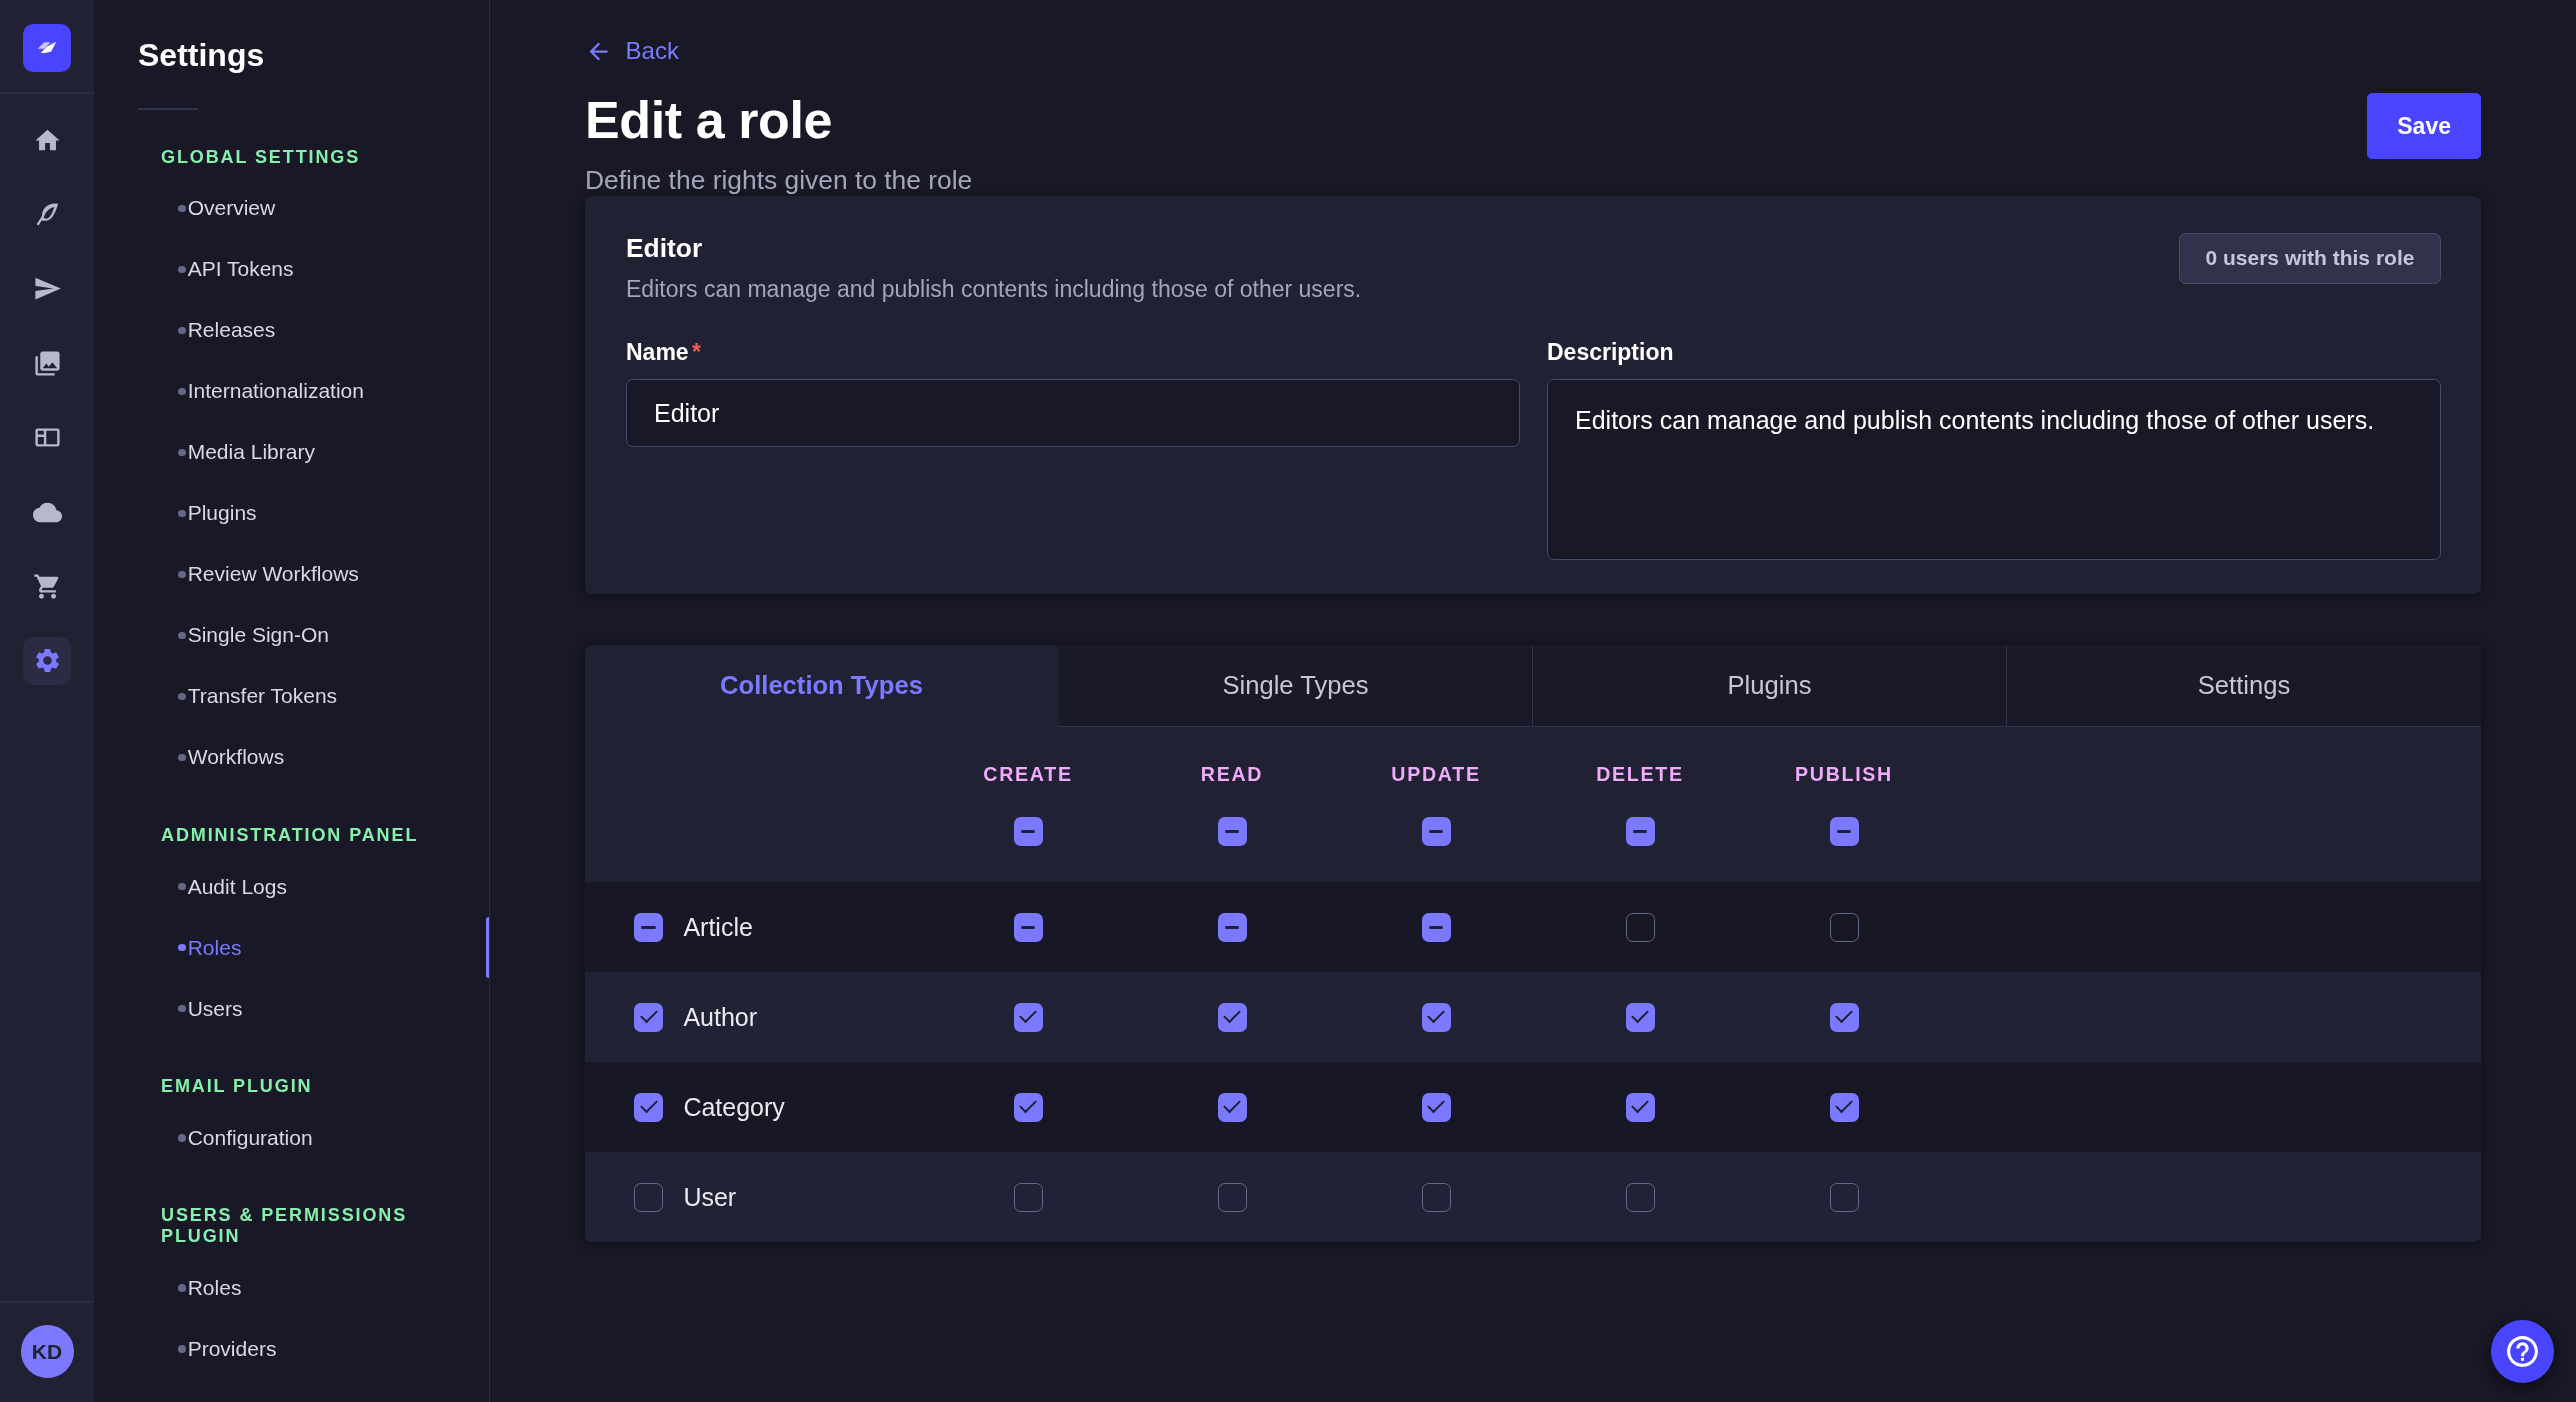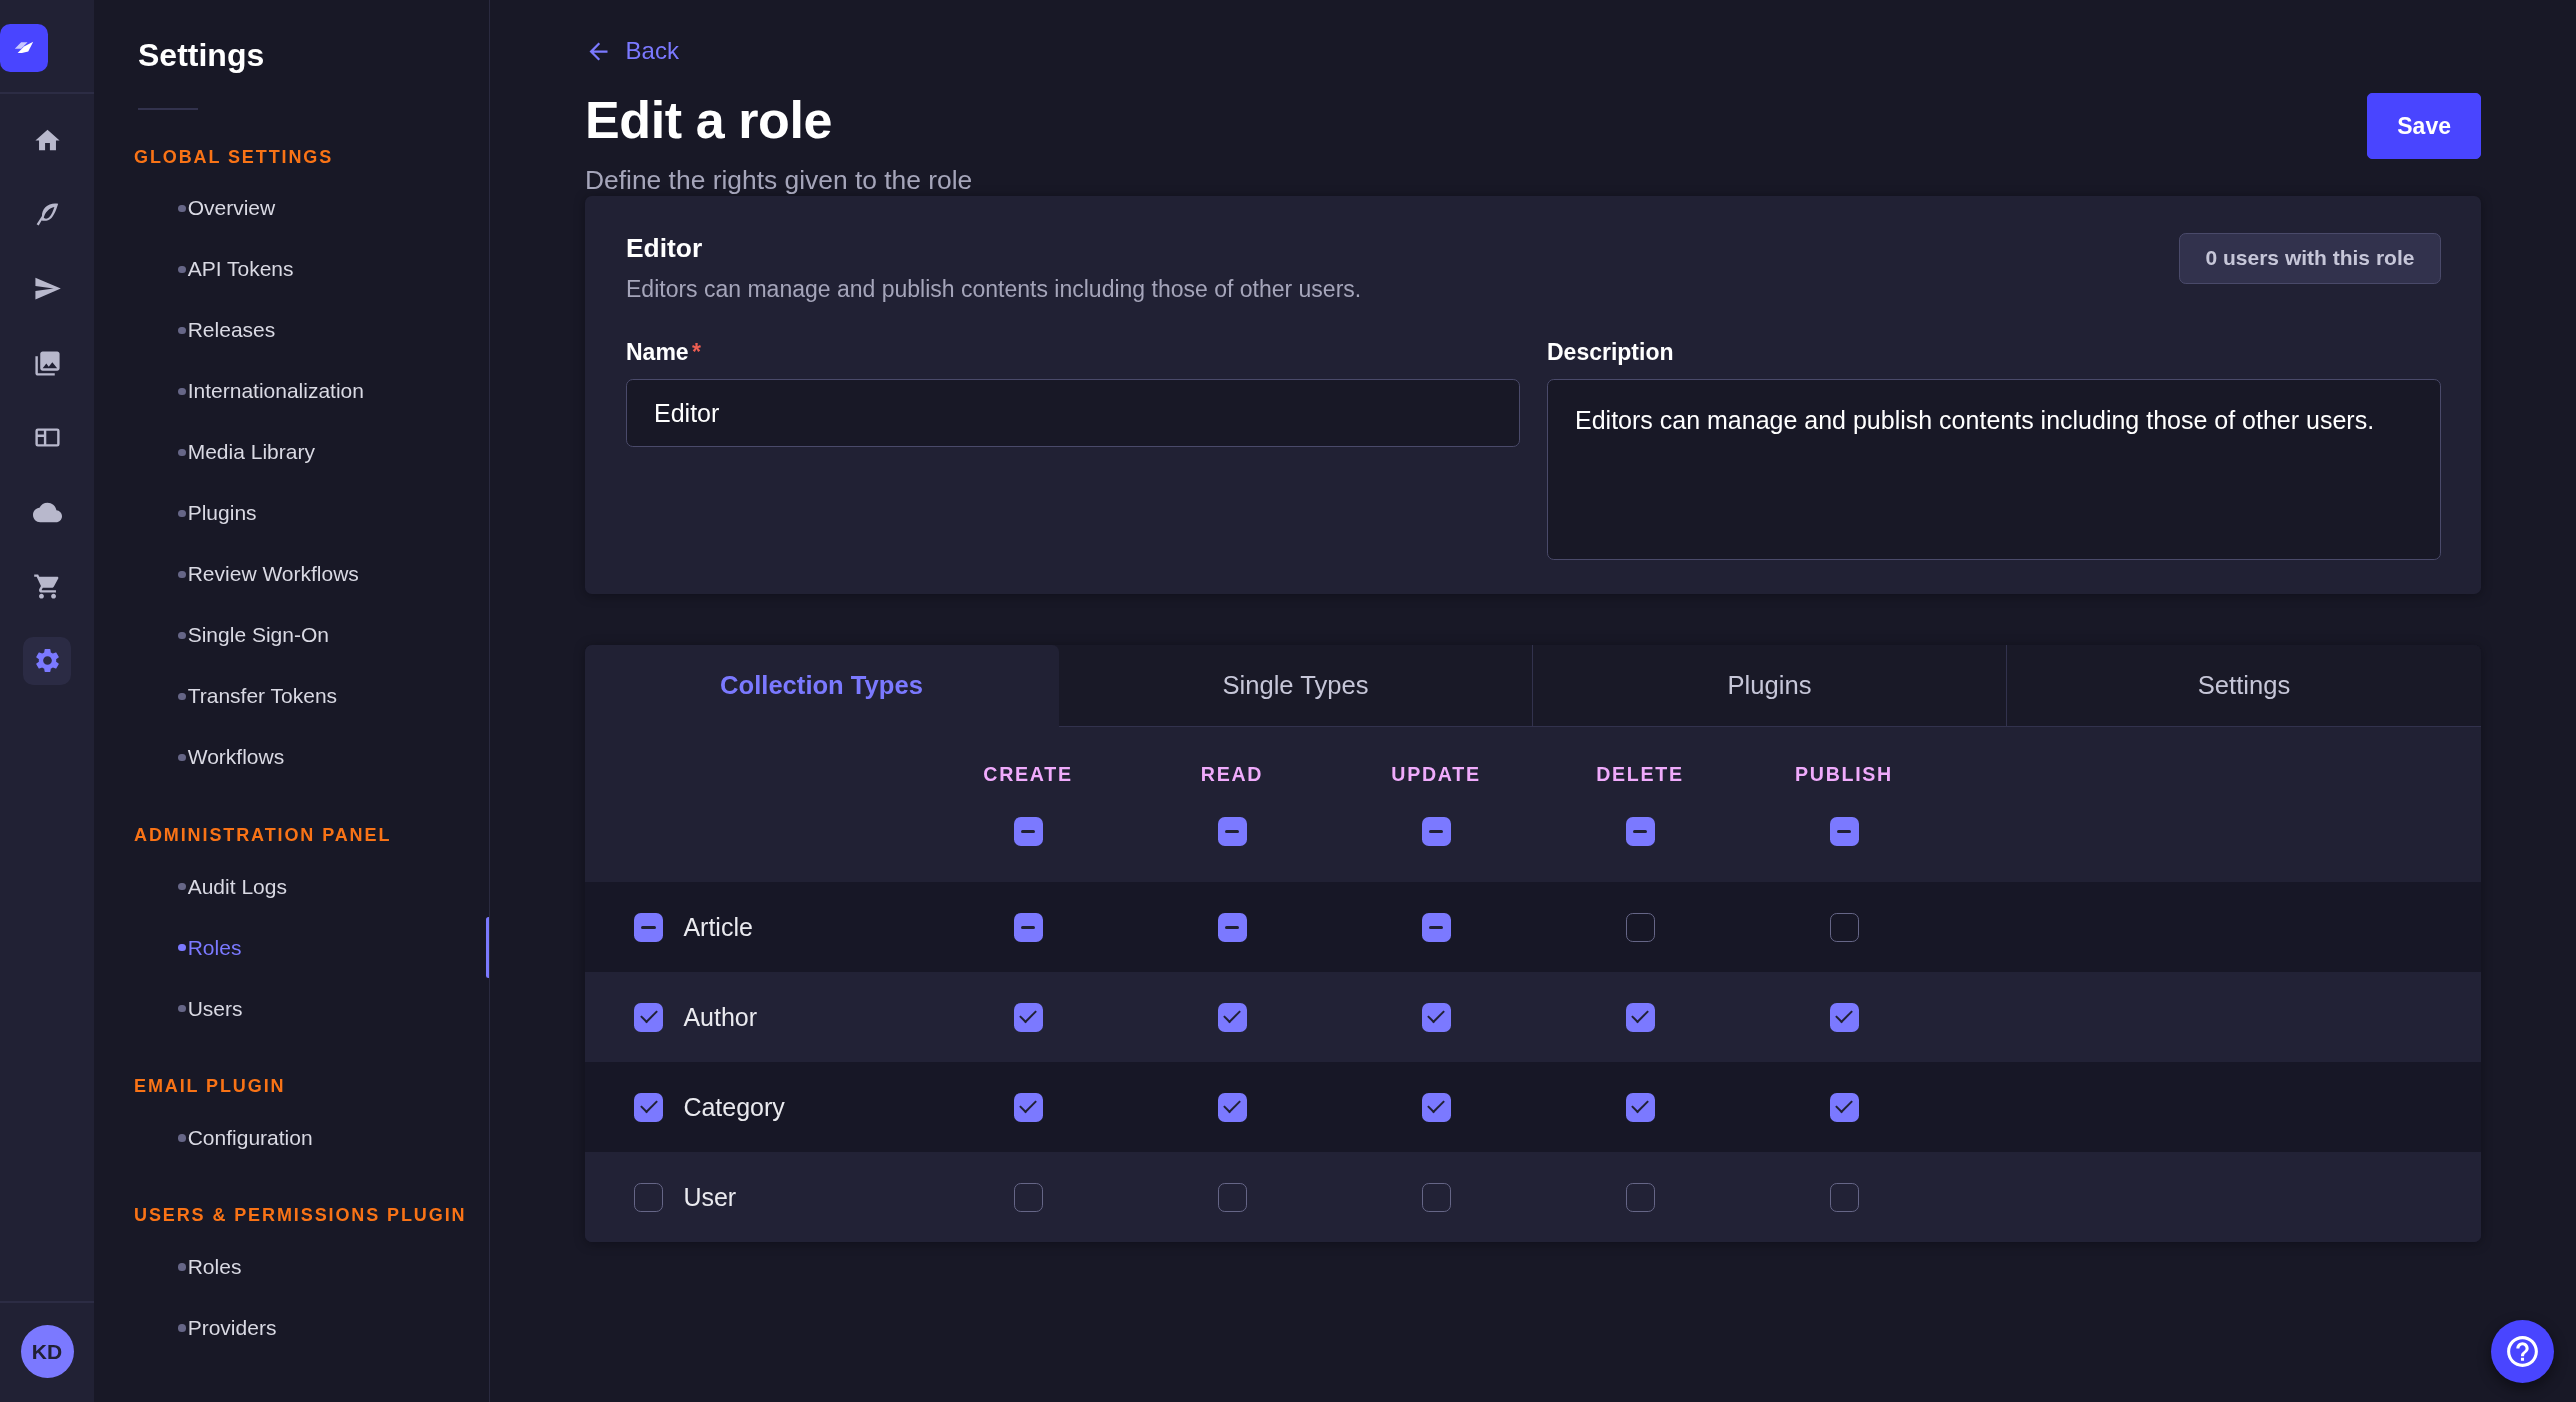--- a/index.html
+++ b/index.html
@@ -5,40 +5,40 @@
   * { box-sizing: border-box; }
   html,body { margin:0; padding:0; }
   body {
     width:2576px; height:1402px; overflow:hidden;
     background:#181826; color:#ffffff;
     font-family:"Liberation Sans", sans-serif;
   }
   .app { display:grid; grid-template-columns:94px 396px 1fr; width:100%; height:100%; }
 
   
-  .rail { background:#212134; display:flex; flex-direction:column; position:relative; }
+  .rail { background:#212134; display:flex; flex-direction:column; align-items:center; position:relative; }
   .rail-logo { width:48px; height:48px; margin-top:24px; background:#4945ff; border-radius:10.2px;
     display:flex; align-items:center; justify-content:center; cursor:pointer; }
   .rail-logo svg { width:34px; height:34px; }
   .rail-divider { width:100%; height:1.7px; background:#2c2c44; margin-top:20.4px; }
   .rail-icons { display:flex; flex-direction:column; gap:26.4px; margin-top:22px; align-items:center; }
   .rail-btn { width:48px; height:48px; border-radius:10.2px; display:flex; align-items:center; justify-content:center;
     color:#b8b8cc; cursor:pointer; }
   .rail-btn svg { width:29px; height:29px; fill:currentColor; }
   .rail-btn.active { background:#2b2b44; color:#7b79ff; }
   .rail-bottom { margin-top:auto; width:100%; display:flex; flex-direction:column; align-items:center; }
   .avatar { width:53px; height:53px; border-radius:50%; background:#7b79ff; color:#212134;
     font-weight:700; font-size:21px; display:flex; align-items:center; justify-content:center; margin:22px 0 24px; cursor:pointer; }
 
   
   .sidebar { background:#181826; border-right:1.7px solid #2a2a3f; padding-top:37px; overflow:hidden; }
   .sb-title { font-size:32px; font-weight:700; margin:0 0 0 44px; color:#ffffff; }
   .sb-title-divider { width:60px; height:1.7px; background:#32324d; margin:34px 0 0 44px; }
   .sb-section { margin-top:37px; }
-  .sb-section-label { font-size:18px; font-weight:700; letter-spacing:1.9px; color:#f97316; margin:0 0 0 40px; }
+  .sb-section-label { font-size:18px; font-weight:700; letter-spacing:1.9px; color:#86efac; margin:0 0 0 67px; }
   .sb-items { margin-top:10.2px; }
   .sb-item { position:relative; height:61px; display:flex; align-items:center; padding-left:84px; gap:2px;
     color:#d9d9e3; font-size:21px; cursor:pointer; }
   .sb-item .dot { width:7.7px; height:7.7px; border-radius:50%; background:#666687; flex:0 0 auto; }
   .sb-item.active { color:#7b79ff; }
   .sb-item.active .dot { background:#7b79ff; }
   .sb-item.active::after { content:""; position:absolute; right:-1.7px; top:0; width:5.1px; height:61px;
     border-radius:3.4px; background:#7b79ff; }
 
   

